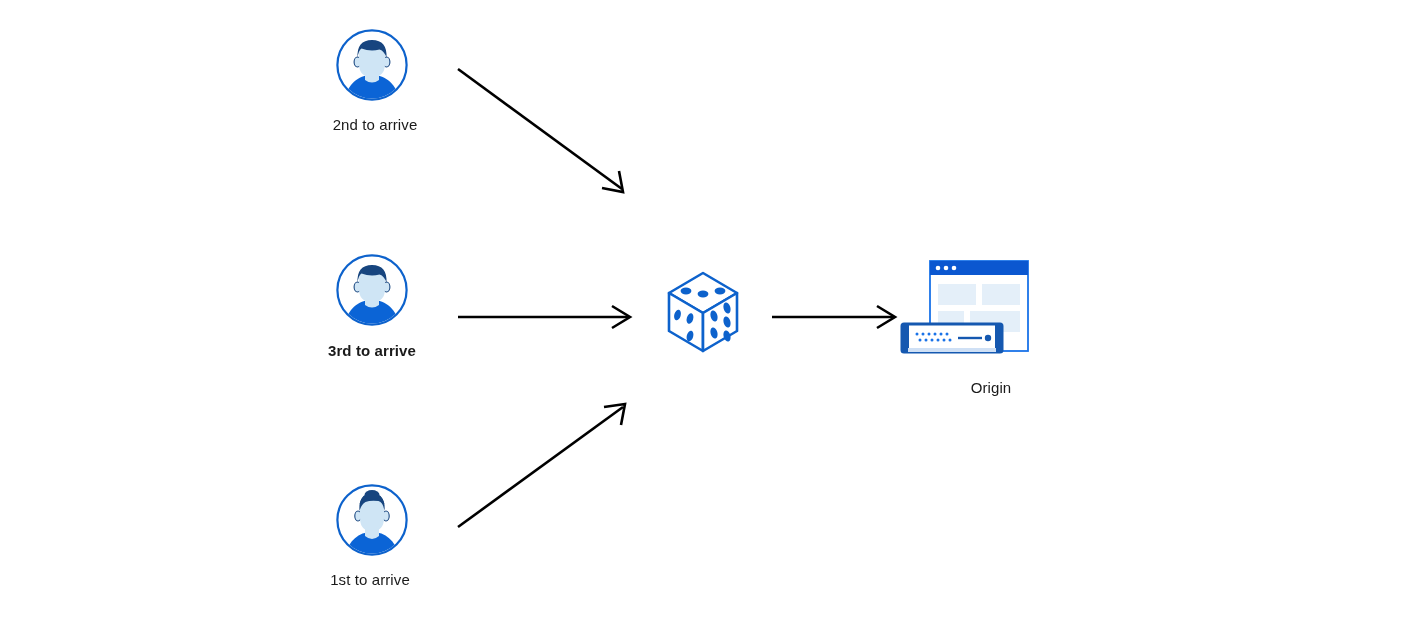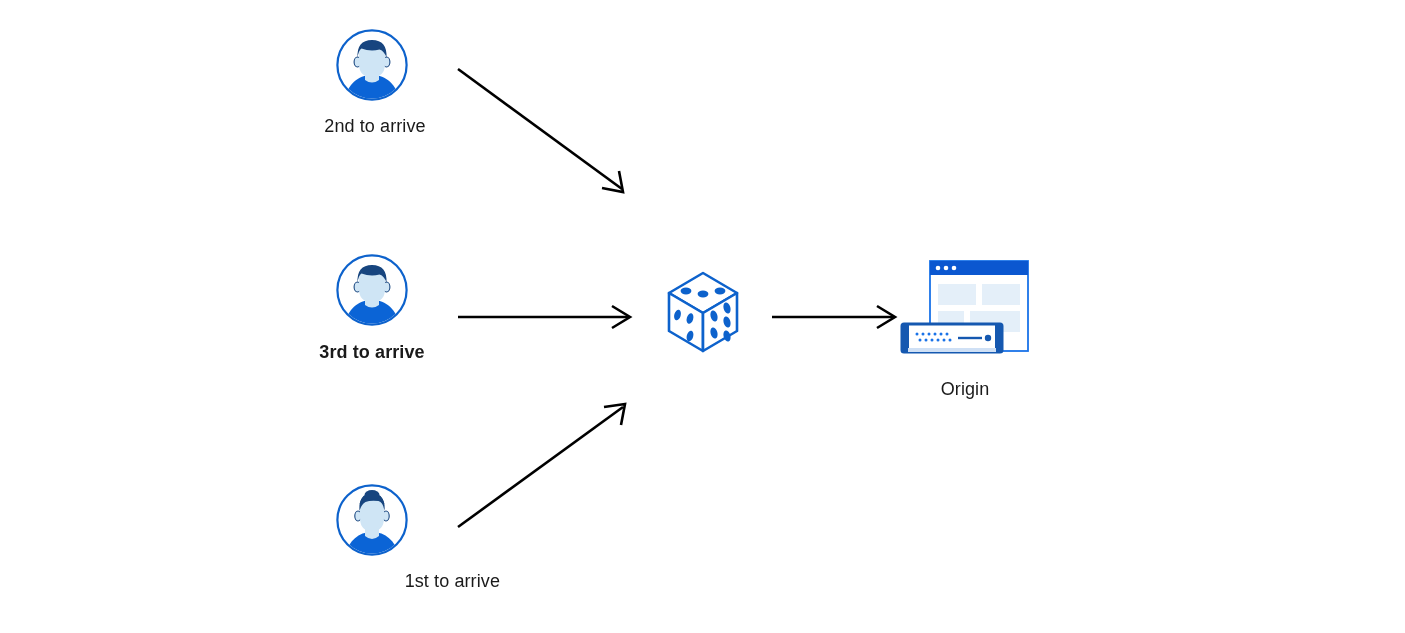--- a/index.html
+++ b/index.html
@@ -18,21 +18,21 @@
     background: #ffffff;
     overflow: hidden;
   }
   .node {
     position: absolute;
   }
   .node-label {
     position: absolute;
     width: 260px;
     text-align: center;
-    font-size: 18px;
+    font-size: 15px;
     color: #1a1a1a;
     font-family: "Liberation Sans", sans-serif;
     letter-spacing: 0.1px;
     white-space: nowrap;
   }
   .avatar-wrap {
     position: absolute;
     width: 74px;
     height: 74px;
   }
@@ -149,21 +149,21 @@
           <ellipse cx="23" cy="33" rx="3.2" ry="5" fill="#cfe5f5" stroke="#17457f" stroke-width="1.1"></ellipse>
           <ellipse cx="51" cy="33" rx="3.2" ry="5" fill="#cfe5f5" stroke="#17457f" stroke-width="1.1"></ellipse>
           <path d="M25 27 q0 -13 12 -13 q12 0 12 13 l0 8 q0 13 -12 13 q-12 0 -12 -13 z" fill="#cfe5f5"></path>
 
           <path d="M24.5 28 q-1.5 -17 12.5 -17 q14 0 12.5 17 q-1.5 -9 -6 -10 q-8 -1 -13 1 q-4 2 -6 9 z" fill="#17457f"></path>
           <path d="M37 10 q-10 0 -12.5 11 q5 -6 12.5 -6 q7.5 0 12.5 6 Q47 10 37 10 z" fill="#17457f"></path>
           <ellipse cx="37" cy="12" rx="7.5" ry="5" fill="#17457f"></ellipse>
         </g>
       </svg>
     </div>
-    <div class="node-label" style="left:240px; top:571px;text-align:right;">1st to arrive</div>
+    <div class="node-label" style="left:240px; top:571px;">1st to arrive</div>
   </div>
 
   <div class="node">
     <div class="dice-wrap" style="left:663px; top:268px;">
       <svg width="80" height="88" viewBox="0 0 80 88">
         <g stroke="#0d62cc" stroke-width="2.6" stroke-linejoin="round" fill="#ffffff">
 
           <path d="M40 5 L74 25 L40 45 L6 25 Z"></path>
 
           <path d="M6 25 L40 45 L40 83 L6 63 Z"></path>
@@ -225,16 +225,16 @@
             <circle cx="34" cy="82" r="1.5"></circle>
               <circle cx="40" cy="82" r="1.5"></circle>
             <circle cx="46" cy="82" r="1.5"></circle>
               <circle cx="52" cy="82" r="1.5"></circle>
           </g>
           <line x1="60" y1="80" x2="84" y2="80" stroke="#1558b0" stroke-width="2.4"></line>
           <circle cx="90" cy="80" r="3.2" fill="#1558b0"></circle>
         </g>
       </svg>
     </div>
-    <div class="node-label" style="left:835px; top:379px;">Origin</div>
+    <div class="node-label" style="left:861px; top:379px;">Origin</div>
   </div>
 
 </div>
 
 </body></html>

